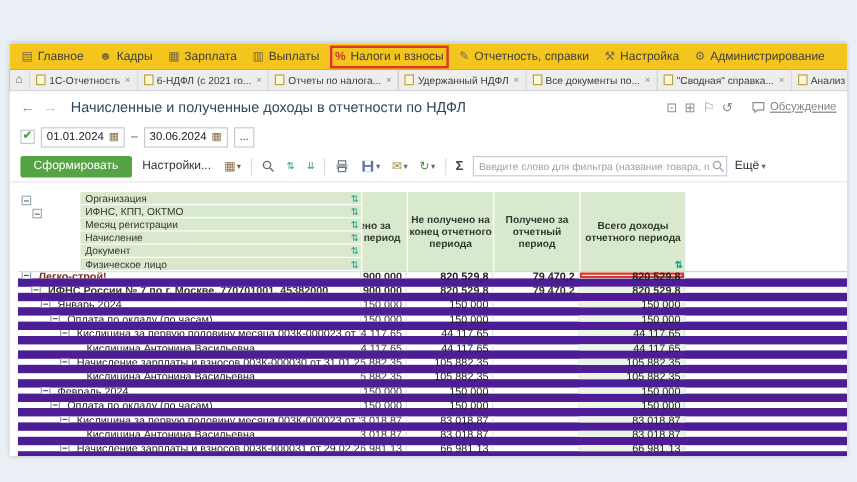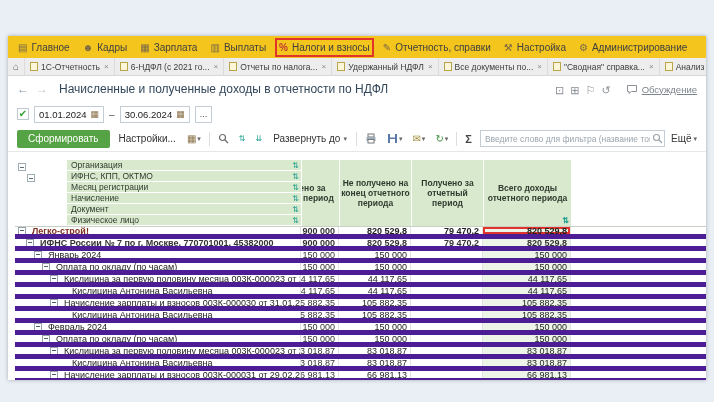--- a/index.html
+++ b/index.html
@@ -70,21 +70,21 @@
   .minibox::after{ content:""; position:absolute; left:1px; right:1px; top:3px; border-top:1px solid #607078; }
   .corner{ width:234px; }
   .grow{ height:11px; background:#d9e9cd; border-bottom:1px solid #fff; display:flex; font-size:8.5px; color:#2f3b2f; padding:0 4px; position:relative; white-space:nowrap; overflow:hidden; }
   .grow .sorticon{ position:absolute; right:2px; top:1px; }
   .hcell{ background:#d9e9cd; border-left:1px solid #fff; display:flex; align-items:center; justify-content:center; text-align:center; font-weight:bold; font-size:8.5px; line-height:1.2; color:#2f3b2f; padding:1px; position:relative; }
   .hc1{ width:38px; position:relative; overflow:hidden; background:#d9e9cd; border-left:1px solid #fff; }
   .hc1in{ position:absolute; right:0; top:0; bottom:0; width:84px; display:flex; align-items:center; justify-content:center; text-align:center; font-weight:bold; font-size:8.5px; line-height:1.2; color:#2f3b2f; }
   .hc2{ width:72px; } .hc3{ width:72px; } .hc4{ width:88px;text-align:center; }
   .hcell .sorticon{ position:absolute; right:2px; bottom:0; }
   .tbody{ background:#fff; }
-  .trow{ display:flex; height:12px; align-items:stretch; border-bottom:5px solid #4c1d95; }
+  .trow{ display:flex; height:12px; align-items:stretch; border-bottom:7px solid #4c1d95; }
   .tcell{ border-right:1px solid #e2e2e2; display:flex; align-items:center; }
   .lab{ width:286px; position:relative; padding-left:calc(17px + var(--lvl,0)*8px); white-space:nowrap; overflow:hidden; color:#222; }
   .exp{ position:absolute; left:calc(3px + var(--lvl,0)*8px); top:50%; transform:translateY(-50%); width:8px; height:8px; background:#fff; border:1px solid #93a2aa; }
   .exp::after{ content:""; position:absolute; left:1px; right:1px; top:2.5px; border-top:1px solid #4f5d63; }
   .num{ justify-content:flex-end; padding:0 3px; color:#222; white-space:nowrap; }
   .c1{ width:38px; position:relative; overflow:hidden; }
   .c1 .numv{ position:absolute; right:3px; top:50%; transform:translateY(-50%); white-space:nowrap; }
   .c2{ width:72px; } .c3{ width:72px; }
   .c4{ width:88px; background:#edf5e8; }
   .trow.org .lab{ color:#7e2f20; font-weight:bold; }
@@ -237,24 +237,20 @@
           <circle cx="4.5" cy="4.5" r="3" fill="none" stroke="#6b6b6b" stroke-width="1.2"></circle>
           <line x1="7" y1="7" x2="10" y2="10" stroke="#6b6b6b" stroke-width="1.2"></line>
         </svg>
     </button>
     <button class="ibtn">
         <span class="sorticon">⇅</span>
       </button>
     <button class="ibtn">
         <span class="sorticon">⇊</span>
       </button>
-    <button class="btn-flat">
-      <span>Развернуть до</span>
-      <span class="ddarrow">▾</span>
-    </button>
     <span class="tsep"></span>
     <button class="ibtn">
       <svg width="12" height="11">
           <rect x="3" y="1" width="6" height="3" fill="none" stroke="#777"></rect>
           <rect x="1.5" y="4" width="9" height="4" fill="#9fb0bc"></rect>
           <rect x="3" y="6.5" width="6" height="3.5" fill="#fff" stroke="#777"></rect>
         </svg>
     </button>
     <button class="ibtn">
       <svg width="11" height="11">

